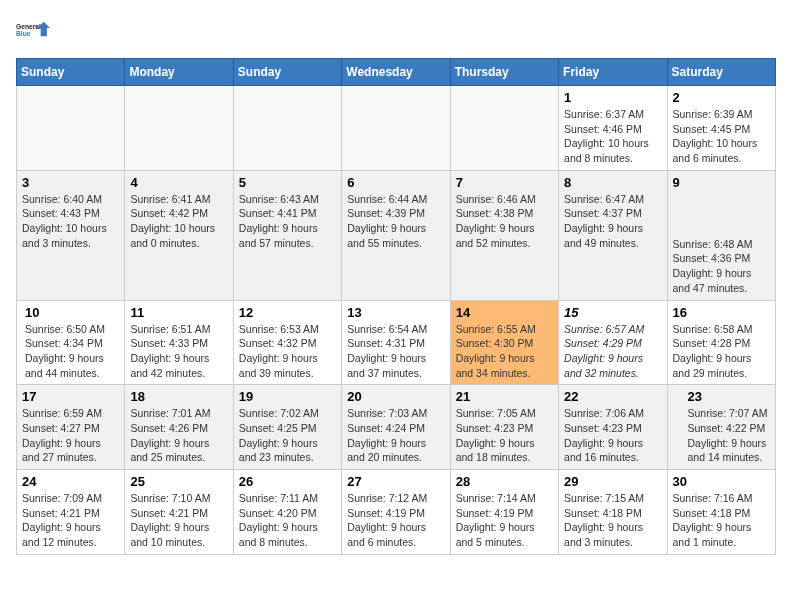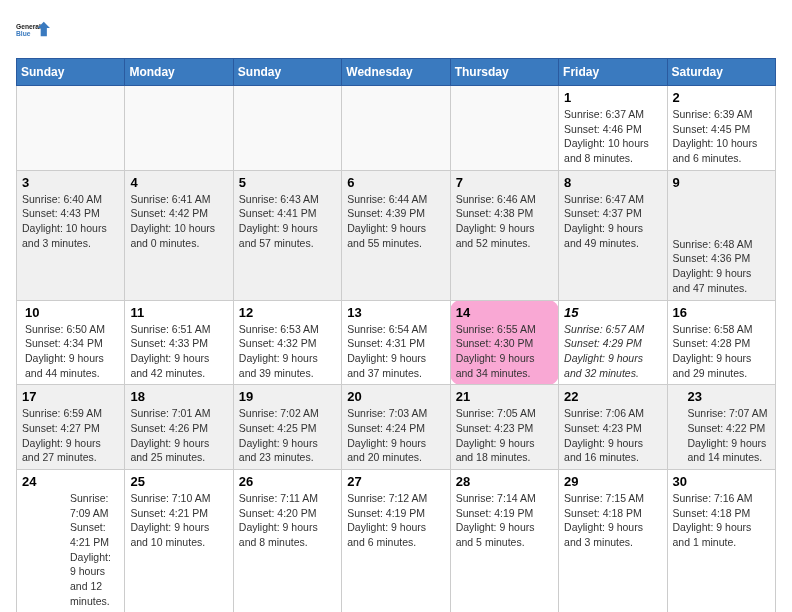--- a/index.html
+++ b/index.html
@@ -190,21 +190,21 @@
           <div class="day-info" style="white-space: pre-line;">Sunrise: 6:53 AM
 Sunset: 4:32 PM
 Daylight: 9 hours and 39 minutes.</div>
         </td>
         <td style="background: rgb(255, 255, 255);">
           <span class="day-number">13</span>
           <div class="day-info" style="white-space: pre-line;">Sunrise: 6:54 AM
 Sunset: 4:31 PM
 Daylight: 9 hours and 37 minutes.</div>
         </td>
-        <td style="background: #f9a8d4; border-radius: 11px;">
+        <td style="background: #fdba74;">
           <span class="day-number">14</span>
           <div class="day-info" style="white-space: pre-line;">Sunrise: 6:55 AM
 Sunset: 4:30 PM
 Daylight: 9 hours and 34 minutes.</div>
         </td>
         <td style="background: rgb(255, 255, 255); font-style: italic;">
           <span class="day-number">15</span>
           <div class="day-info" style="white-space: pre-line;">Sunrise: 6:57 AM
 Sunset: 4:29 PM
 Daylight: 9 hours and 32 minutes.</div>
@@ -256,21 +256,21 @@
         <td style="background: rgb(240, 240, 240); padding-left: 20px;">
           <span class="day-number">23</span>
           <div class="day-info" style="white-space: pre-line;">Sunrise: 7:07 AM
 Sunset: 4:22 PM
 Daylight: 9 hours and 14 minutes.</div>
         </td>
       </tr>
       <tr class="row-bg-white">
         <td style="background: rgb(255, 255, 255);">
           <span class="day-number">24</span>
-          <div class="day-info" style="white-space: pre-line; margin-left: 48px;">Sunrise: 7:09 AM
+          <div class="day-info" style="white-space: pre-line;">Sunrise: 7:09 AM
 Sunset: 4:21 PM
 Daylight: 9 hours and 12 minutes.</div>
         </td>
         <td style="background: rgb(255, 255, 255);">
           <span class="day-number">25</span>
           <div class="day-info" style="white-space: pre-line;">Sunrise: 7:10 AM
 Sunset: 4:21 PM
 Daylight: 9 hours and 10 minutes.</div>
         </td>
         <td style="background: rgb(255, 255, 255);">

